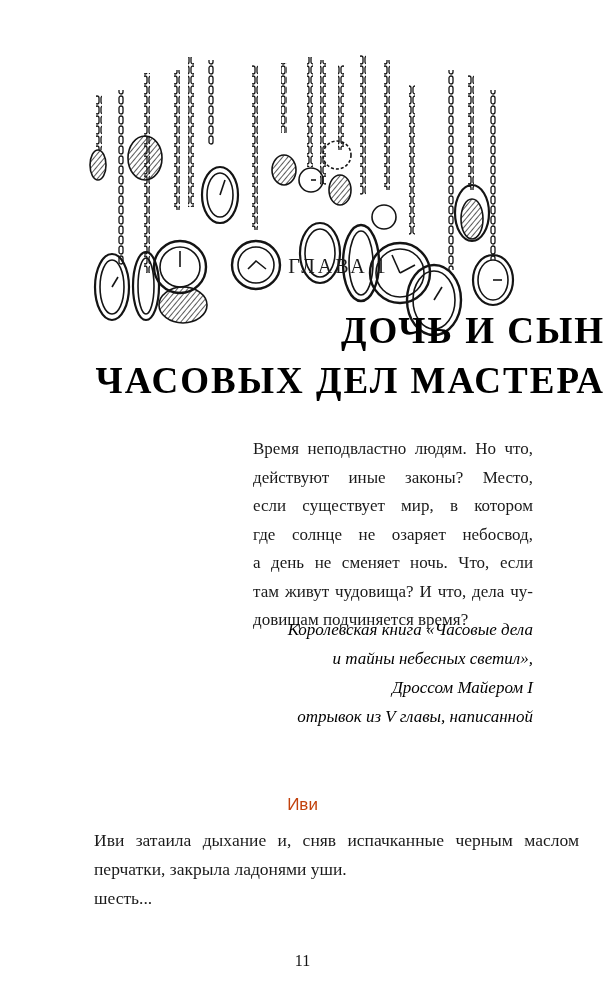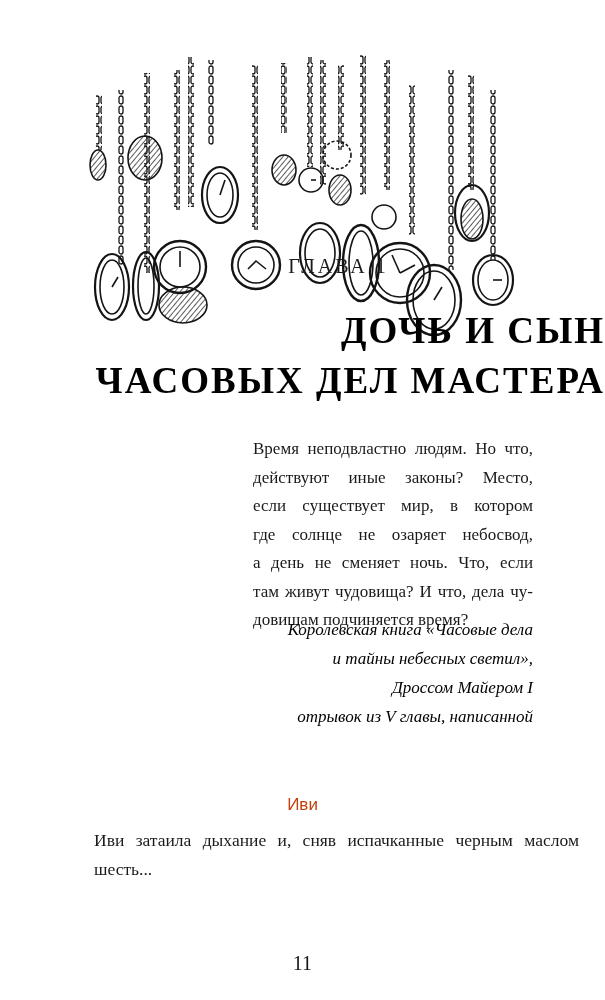--- a/index.html
+++ b/index.html
@@ -35,21 +35,21 @@
   }
   .body-text {
     position: absolute; left: 50px; width: 485px; top: 826px;
     font-family: "Liberation Serif", serif; font-size: 17.5px; line-height: 29px; color: #1a1a1a; margin-left: 44px;
   }
   .body-text .line { display: block; white-space: nowrap; }
   .body-text .j { text-align: justify; text-align-last: justify; }
   .body-text .indent { padding-left: 24px; }
   .page-number {
     position: absolute; left: 0; width: 605px; top: 952px; text-align: center;
-    font-family: "Liberation Serif", serif; font-size: 20px; color: #141414;
+    font-family: "Liberation Serif", serif; font-size: 16px; color: #141414;
   }
 </style>
 </head>
 <body>
 
 <div class="page">
 
   <svg class="illus" viewBox="0 0 450 300" xmlns="http://www.w3.org/2000/svg" fill="none" stroke="#141414" stroke-width="1.6">
     <defs>
       <pattern id="chain" width="6" height="10" patternUnits="userSpaceOnUse">
@@ -141,17 +141,18 @@
     <span class="line">Королевская книга «Часовые дела</span>
     <span class="line">и тайны небесных светил»,</span>
     <span class="line">Дроссом Майером I</span>
     <span class="line">отрывок из V главы, написанной</span>
   </div>
 
   <div class="section-head">Иви</div>
 
   <div class="body-text">
     <span class="line j">Иви затаила дыхание и, сняв испачканные черным маслом</span>
+    <span class="line">перчатки, закрыла ладонями уши.</span>
     <span class="line">шесть...</span>
   </div>
 
   <div class="page-number">11</div>
 </div>
 
 </body></html>

